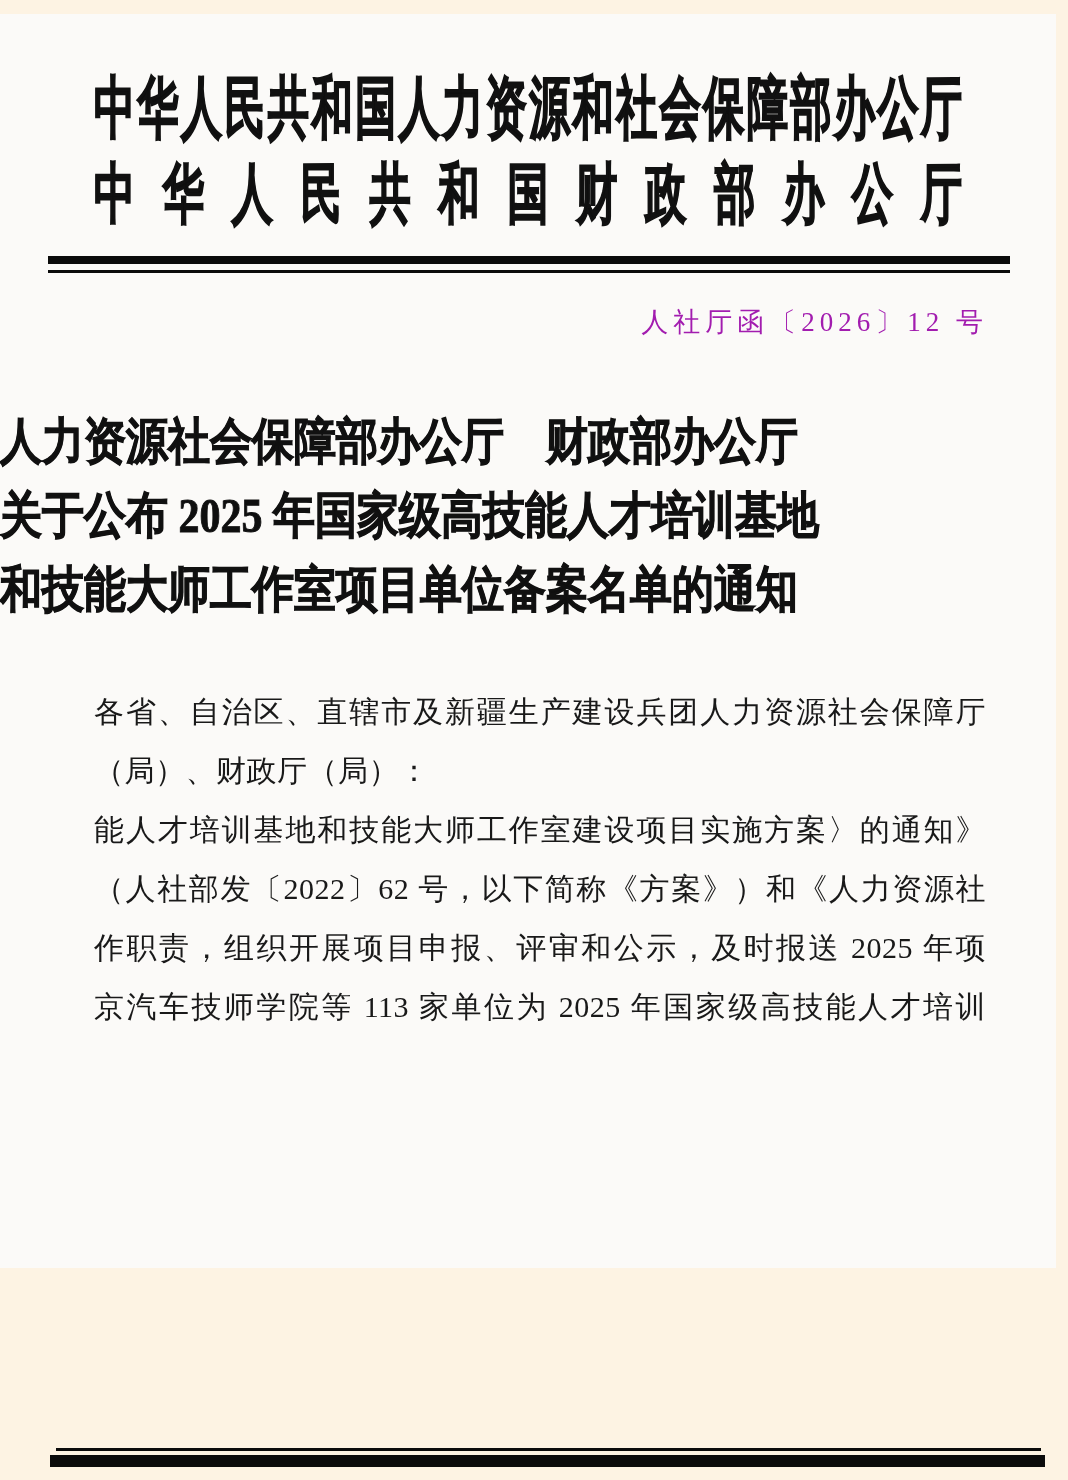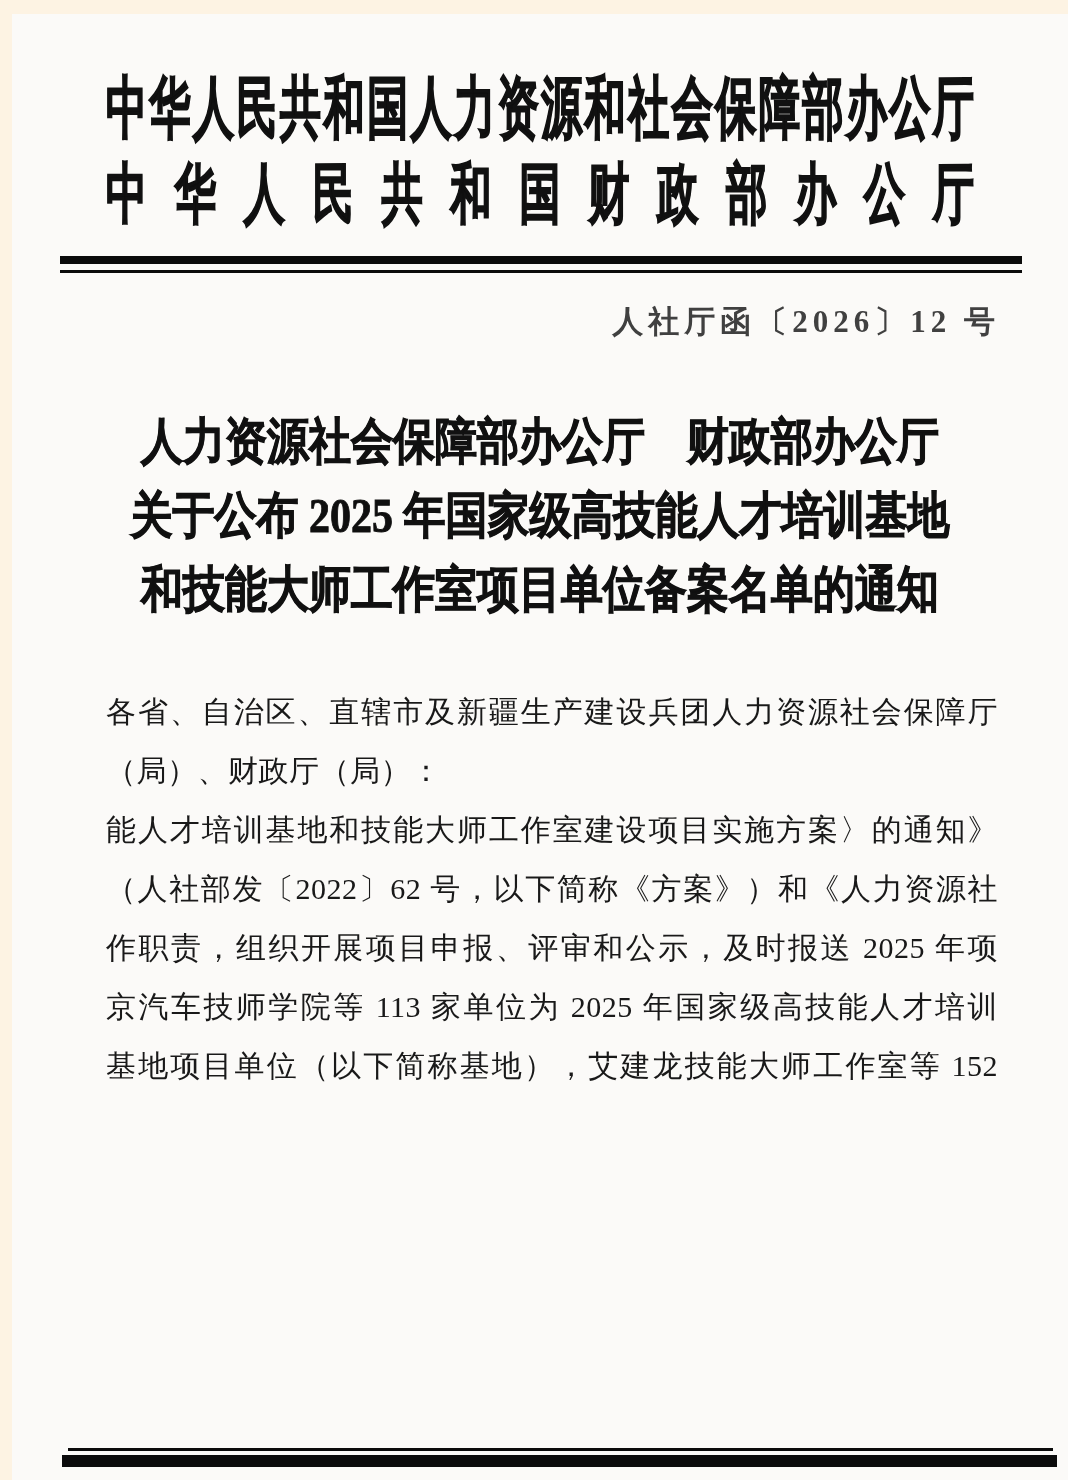--- a/index.html
+++ b/index.html
@@ -4,22 +4,22 @@
 <style>
   * { margin: 0; padding: 0; box-sizing: border-box; }
   html, body {
     width: 1068px; height: 1480px;
     background: #fdf3e3;
     font-family: "Liberation Serif", "DejaVu Serif", serif;
     overflow: hidden;
   }
   .paper {
     position: absolute;
-    left: 12px; top: 14px;
-    width: 1056px; height: 1466px;
+    left: 0; top: 14px;
+    width: 1056px; height: 1254px;
     background: #fbfaf8;
     color: #161616;
   }
   
   .org-line {
     position: absolute;
     left: 94px; width: 868px;
     font-weight: 900;
     font-size: 41px;
     line-height: 76px; height: 76px;
@@ -35,31 +35,30 @@
   .rule { position: absolute; background: #0b0b0b; }
   .top-rule-thick { left: 48px; top: 242px; width: 962px; height: 8px; }
   .top-rule-thin  { left: 48px; top: 256px; width: 962px; height: 3px; }
   .bottom-rule-thin  { left: 56px; top: 1434px; width: 985px; height: 3px; }
   .bottom-rule-thick { left: 50px; top: 1441px; width: 995px; height: 12px; }
   
   .doc-number {
     position: absolute;
     top: 286px; right: 68px;
     height: 44px; line-height: 44px;
-    font-size: 31px;
+    font-size: 27px;
     letter-spacing: 5px;
-    color: #404040;
+    color: #a21caf;
     white-space: nowrap;
-    font-weight: bold;
   }
   
   .title-block {
     position: absolute;
     left: 0; top: 390px; width: 1056px;
-    text-align: center;
+    text-align: left;
   }
   .title-line {
     font-size: 42px;
     font-weight: 900;
     line-height: 74px; height: 74px;
     transform: scaleY(1.18);
     -webkit-text-stroke: 0.8px #111;
     color: #0f0f0f;
     white-space: nowrap;
   }
@@ -103,19 +102,18 @@
     <div class="title-line">和技能大师工作室项目单位备案名单的通知</div>
   </div>
 
   <div class="body-block">
     <div class="body-line">各省、自治区、直辖市及新疆生产建设兵团人力资源社会保障厅</div>
     <div class="body-line no-stretch">（局）、财政厅（局）：</div>
     <div class="body-line">能人才培训基地和技能大师工作室建设项目实施方案〉的通知》</div>
     <div class="body-line">（人社部发〔2022〕62 号，以下简称《方案》）和《人力资源社</div>
     <div class="body-line">作职责，组织开展项目申报、评审和公示，及时报送 2025 年项</div>
     <div class="body-line">京汽车技师学院等 113 家单位为 2025 年国家级高技能人才培训</div>
-    <div class="body-line">基地项目单位（以下简称基地），艾建龙技能大师工作室等 152</div>
   </div>
 
   <div class="rule bottom-rule-thin"></div>
   <div class="rule bottom-rule-thick"></div>
 
 </div>
 
 </body></html>

